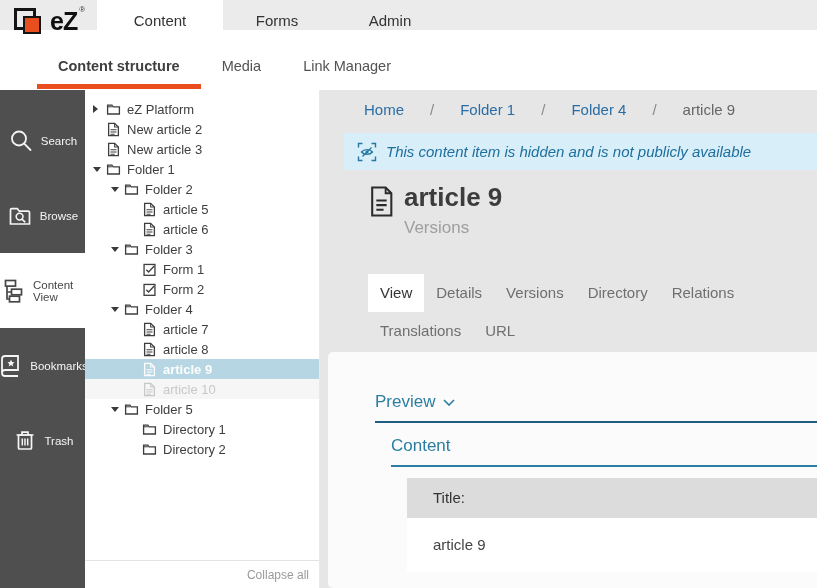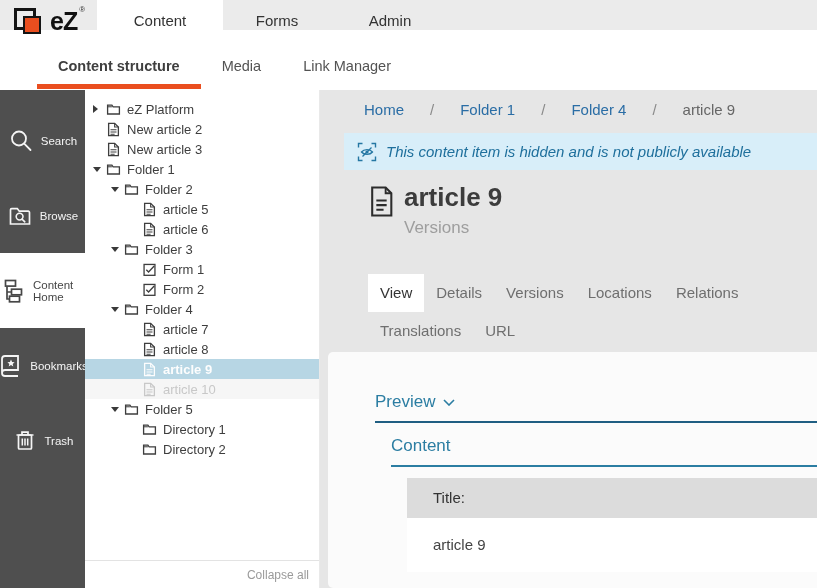--- a/index.html
+++ b/index.html
@@ -140,21 +140,21 @@
   </div>
   <div class="rail-item active">
     <span>
       <svg width="26" height="26" viewBox="0 0 26 26">
           <path d="M7 8.5 V21 H9.5 M7 14 H11.5" fill="none" stroke="currentColor" stroke-width="1.7"></path>
           <rect x="5.5" y="2.5" width="10" height="5.6" fill="none" stroke="currentColor" stroke-width="1.7"></rect>
           <rect x="11.5" y="11.2" width="10" height="5.6" fill="none" stroke="currentColor" stroke-width="1.7"></rect>
           <rect x="9.5" y="18.2" width="10" height="5.6" fill="none" stroke="currentColor" stroke-width="1.7"></rect>
         </svg>
     </span>
-    <span>Content Home</span>
+    <span>Content View</span>
   </div>
   <div class="rail-item">
     <span>
       <svg width="26" height="26" viewBox="0 0 26 26">
           <path d="M21 23 H8 a3 3 0 0 1 0 -6 H21 V3 H8 a3 3 0 0 0 -3 3 V20" fill="none" stroke="currentColor" stroke-width="1.8"></path>
           <polygon points="14,6.6 15.1,9 17.6,9.2 15.7,10.9 16.3,13.4 14,12 11.7,13.4 12.3,10.9 10.4,9.2 12.9,9" fill="currentColor"></polygon>
         </svg>
     </span>
     <span>Bookmarks</span>
   </div>
@@ -343,21 +343,21 @@
       <path d="M8 14 h10 M8 18.5 h10 M8 23 h7" fill="none" stroke="#2c2c2c" stroke-width="2"></path>
     </svg>
   </span>
   <div class="page-title">article 9</div>
   <div class="page-type">Versions</div>
 
   <div class="tabs">
     <div class="tab active">View</div>
     <div class="tab">Details</div>
     <div class="tab">Versions</div>
-    <div class="tab">Locations</div>
+    <div class="tab">Directory</div>
     <div class="tab">Relations</div>
     <div class="tab">Translations</div>
     <div class="tab">URL</div>
   </div>
 
   <div class="panel">
     <div class="preview-head">
       <span>Preview</span>
       <span>
         <svg width="12" height="7" viewBox="0 0 12 7">

